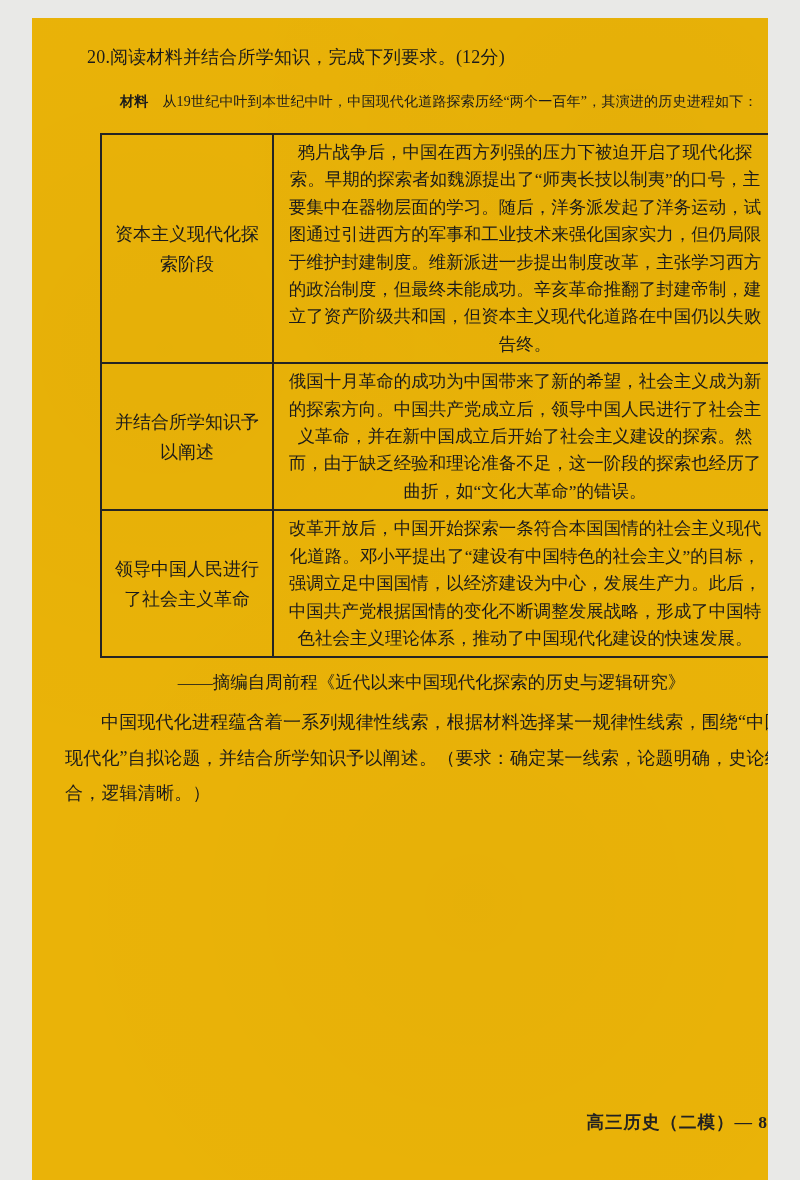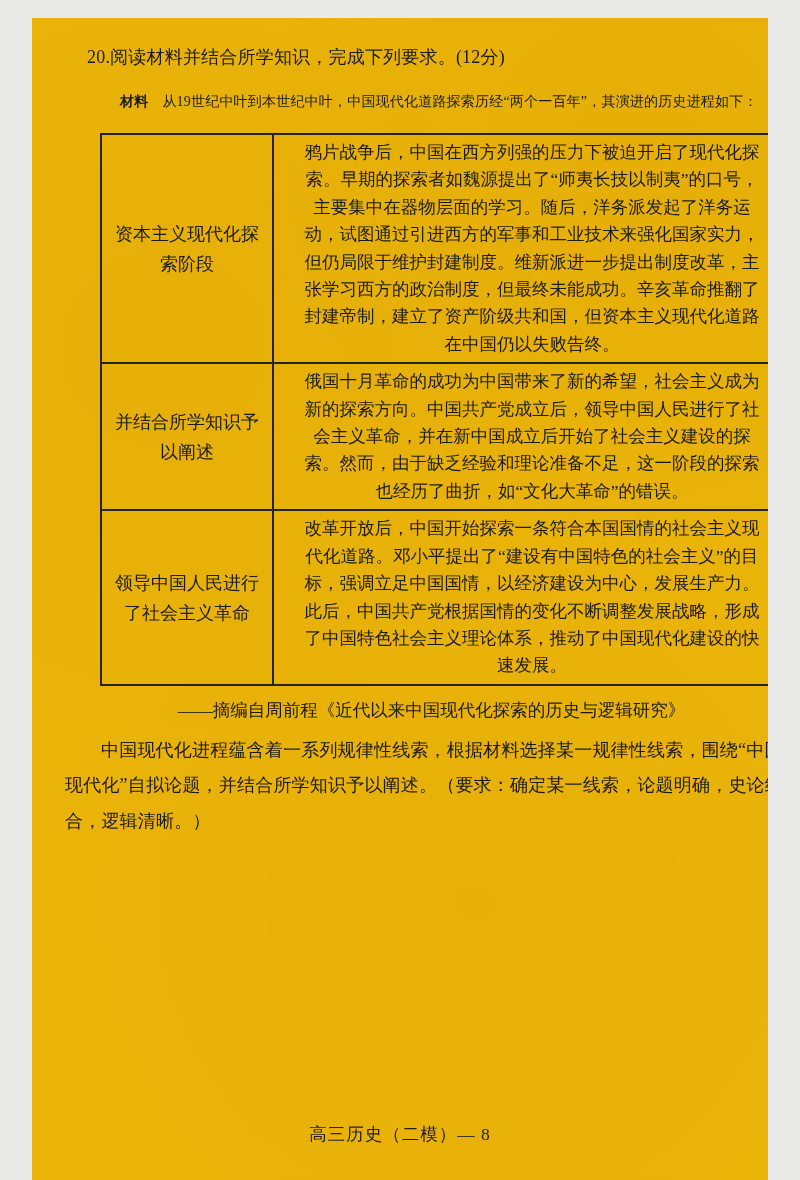--- a/index.html
+++ b/index.html
@@ -69,21 +69,21 @@
   td.stage-cell {
     width: 150px;
     text-align: center;
     font-size: 18px;
     line-height: 30px;
     padding: 4px 10px;
   }
   td.desc-cell {
     font-size: 17.5px;
     line-height: 27.4px;
-    padding: 4px 5px 4px 23px;
+    padding: 4px 5px 4px 9px;
     text-align: justify;
     letter-spacing: 0px;
   }
   .source-line {
     margin-top: 11px;
     font-size: 17.5px;
     line-height: 26px;
     text-align: center;
     padding-right: 6px;
   }
@@ -93,25 +93,26 @@
     width: 736px;
     font-size: 18px;
     line-height: 35.5px;
     text-indent: 36px;
     letter-spacing: 0.2px;
   }
   .footer {
     position: absolute;
     left: 0;
     right: 0;
-    bottom: 52px;
-    text-align: center;
+    bottom: 64px;
+    text-align: right;
     font-size: 17.5px;
     color: #222;
     letter-spacing: 1px;
+    font-weight: bold;
   }
 </style>
 </head>
 <body>
 
 <div class="page">
   <div class="content">
 
     <div class="q-header">20.阅读材料并结合所学知识，完成下列要求。(12分)</div>
 

